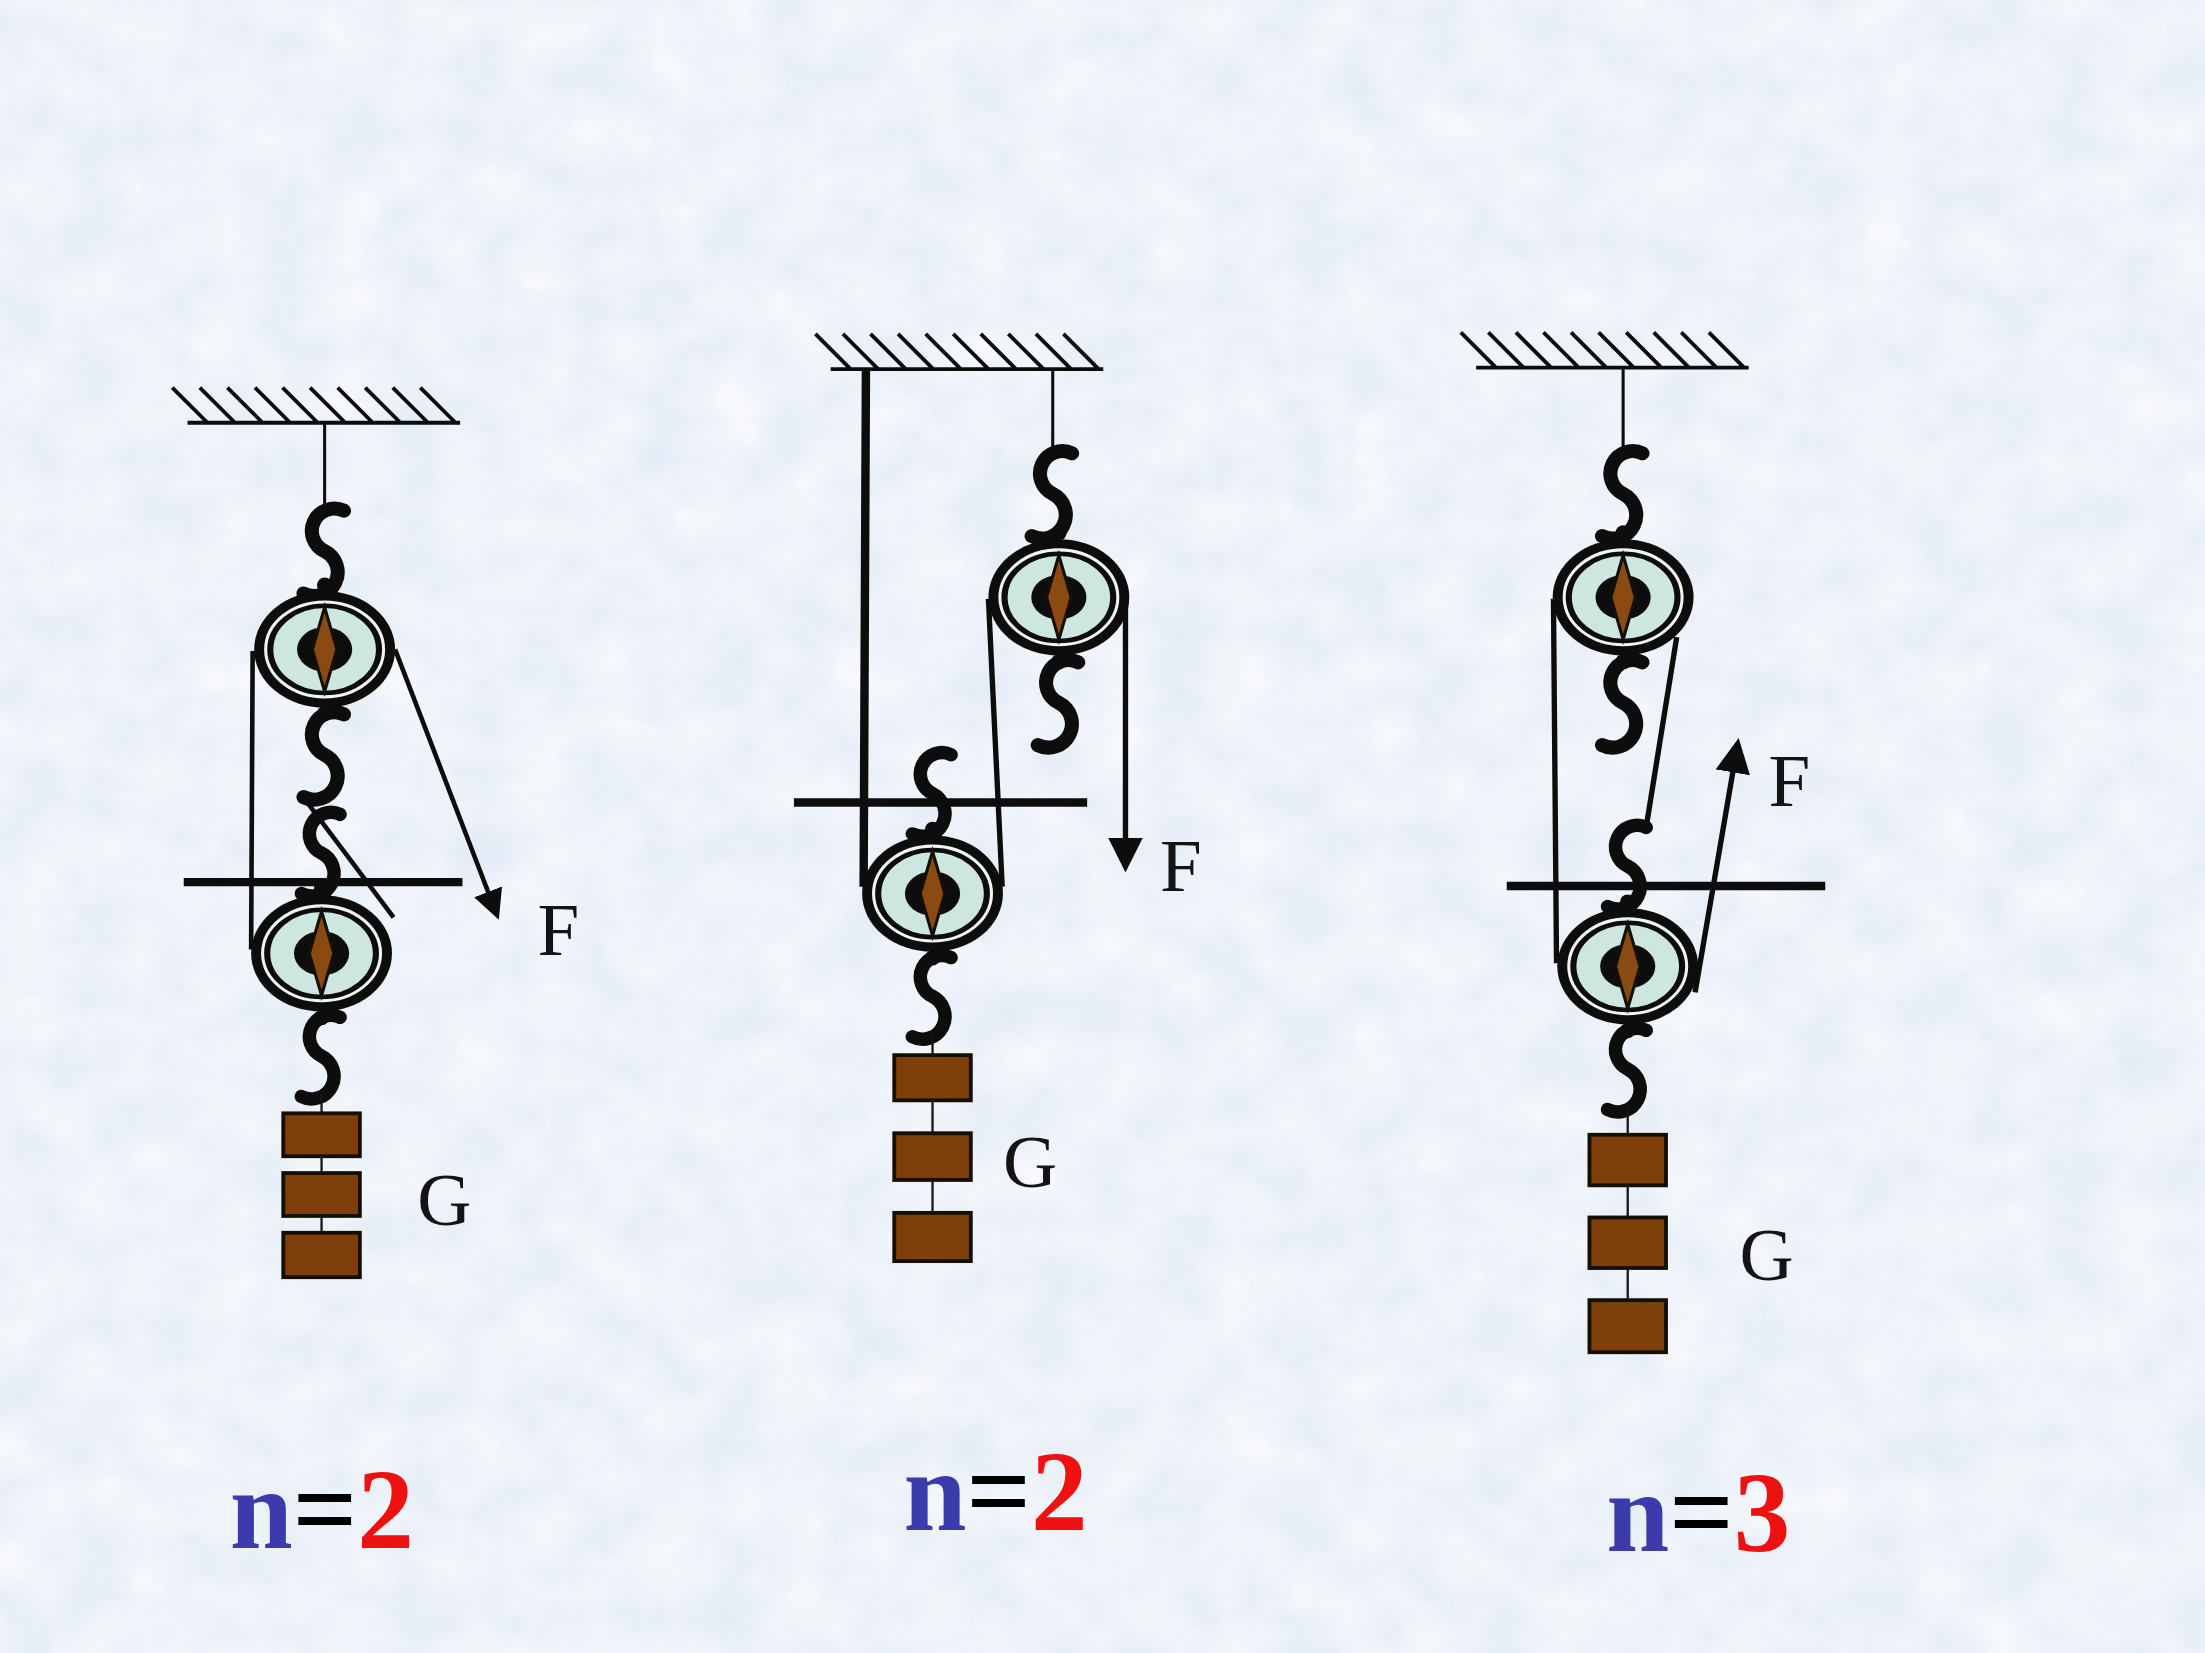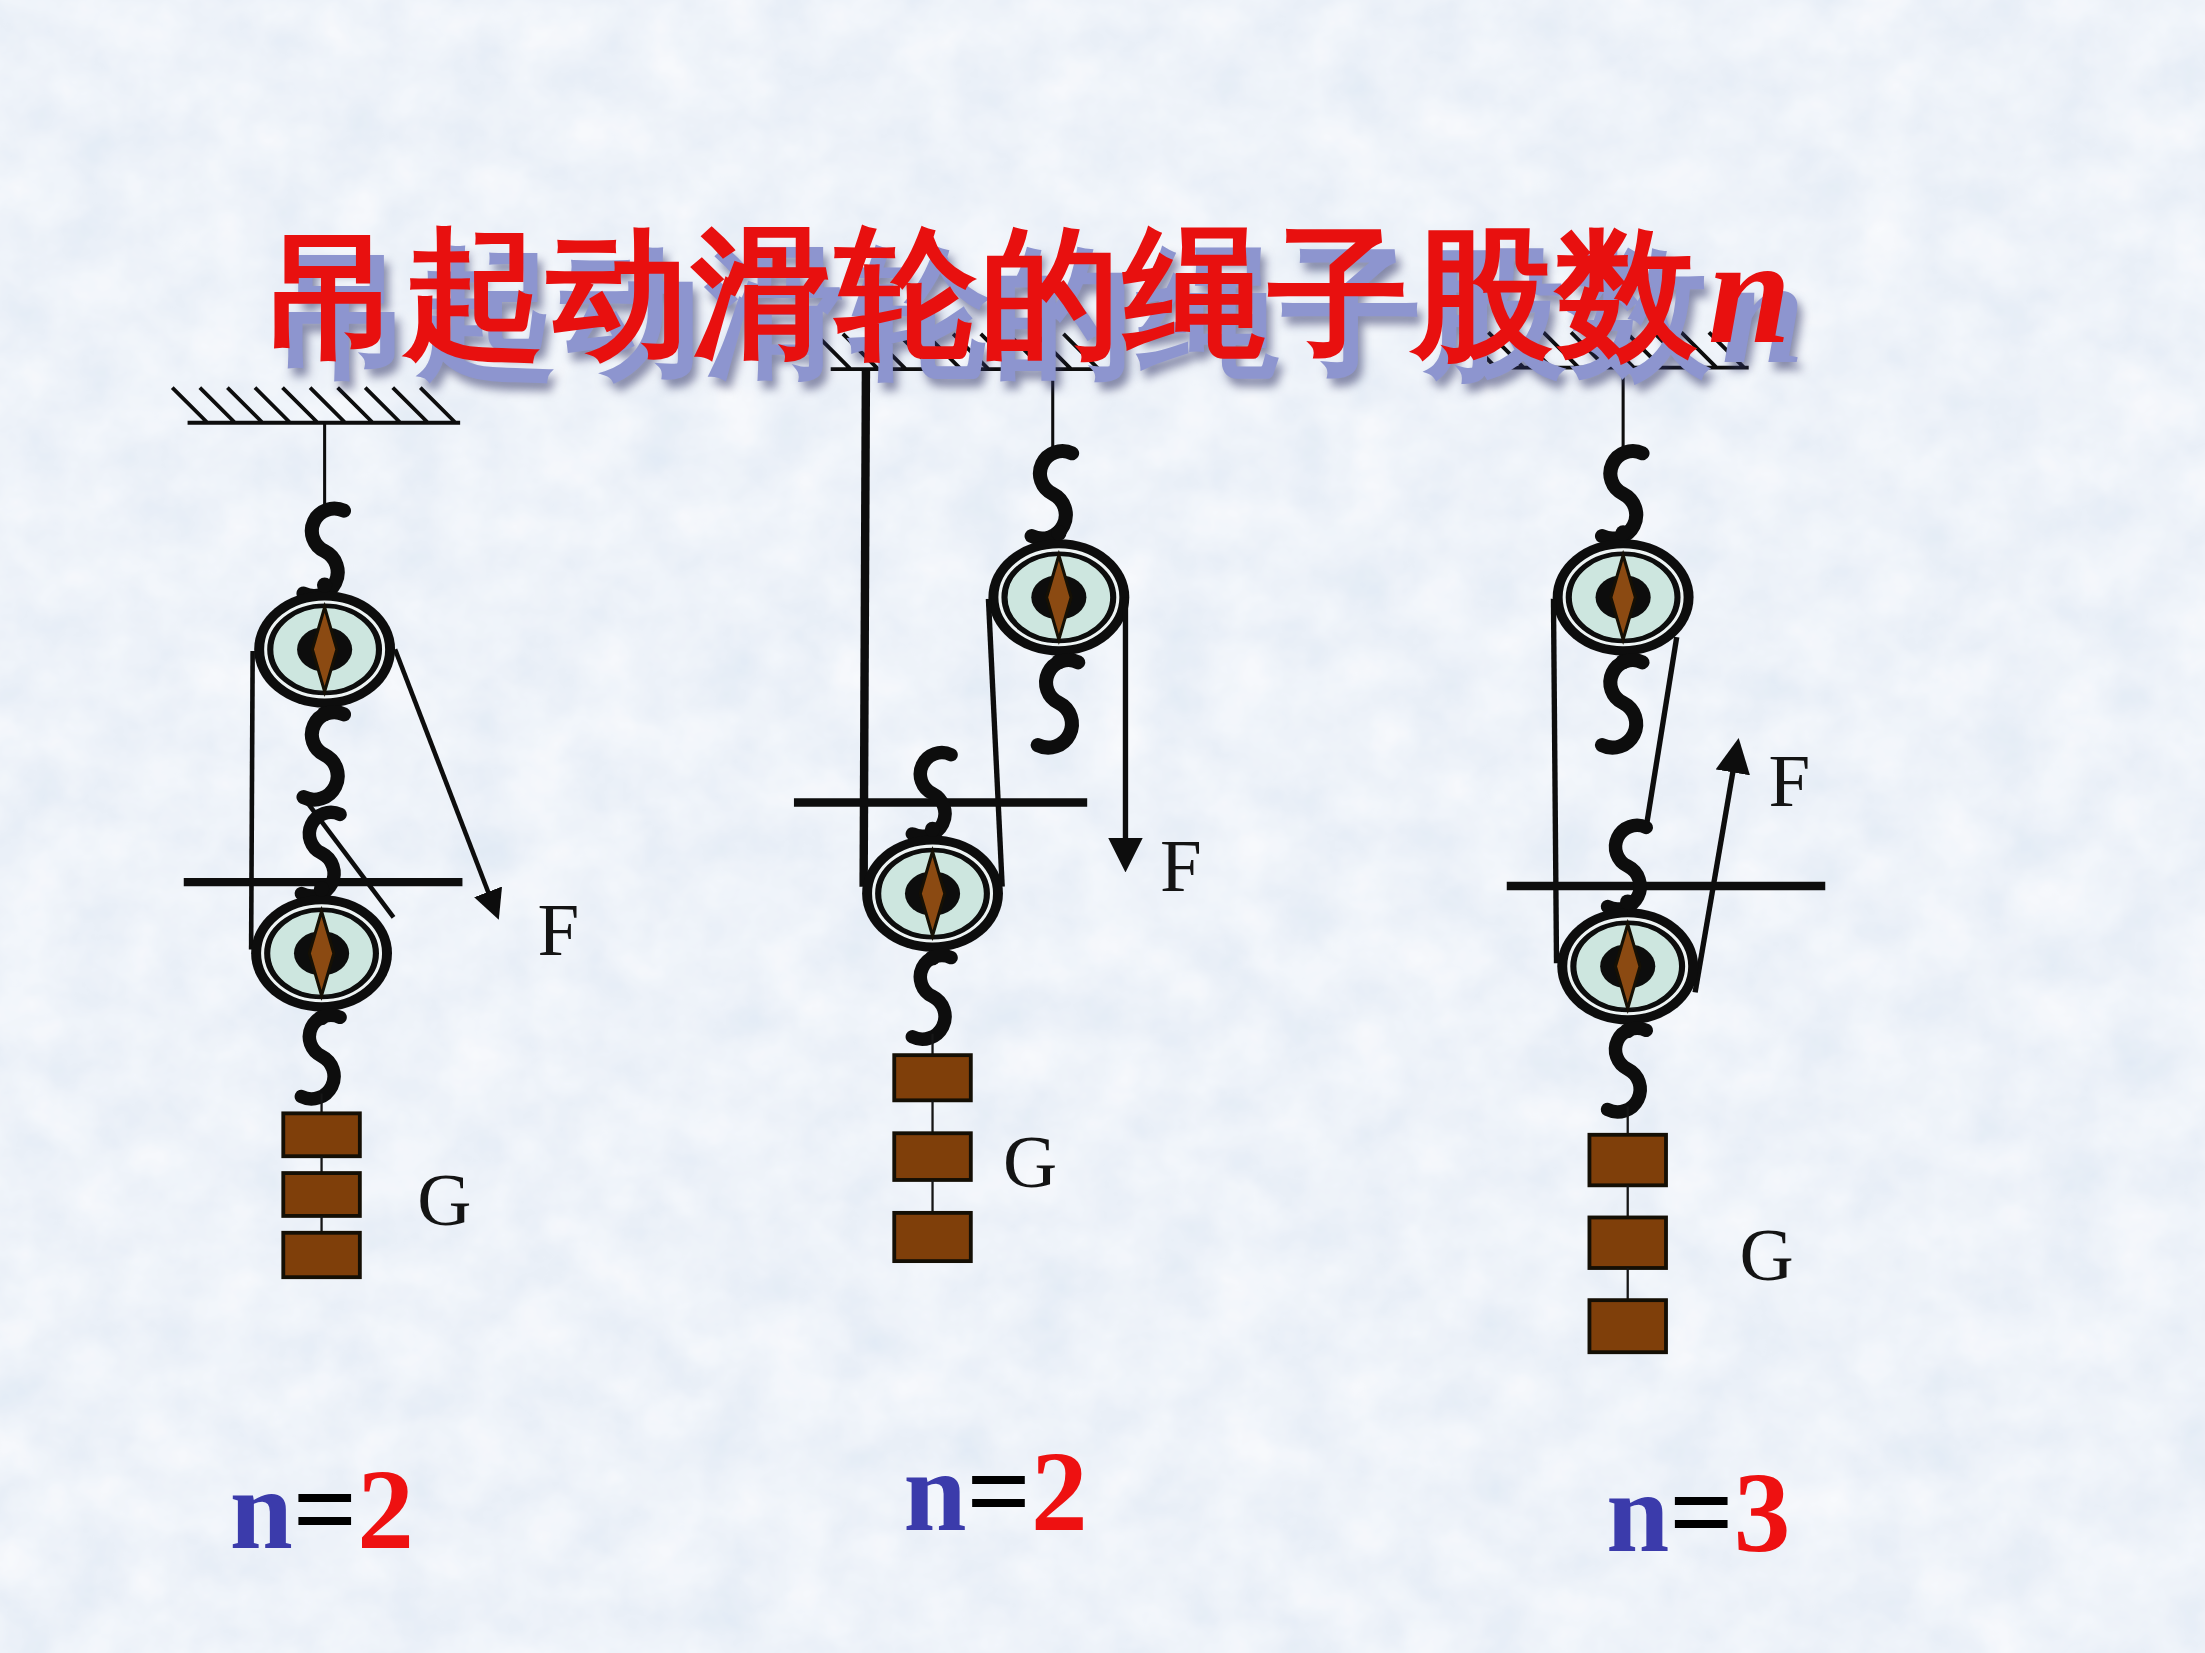--- a/index.html
+++ b/index.html
@@ -135,16 +135,15 @@
       <rect class="blk" x="2076" y="1590" width="100" height="66"></rect>
       <line class="link" x1="2126" y1="1656" x2="2126" y2="1698"></line>
       <rect class="blk" x="2076" y="1698" width="100" height="68"></rect>
 
       <text class="lbl" x="2310" y="1053">F</text>
       <text class="lbl" x="2272" y="1672">G</text>
       <text class="nlbl" x="2098" y="2025"><tspan class="nv">n</tspan><tspan class="ne">=</tspan><tspan class="nd">3</tspan></text>
     </g>
   </svg>
 
-  <h1 class="title"><span>吊起动滑轮的绳子股数</span><i>n</i></h1>
 
 </div>
 
 
 </body></html>

